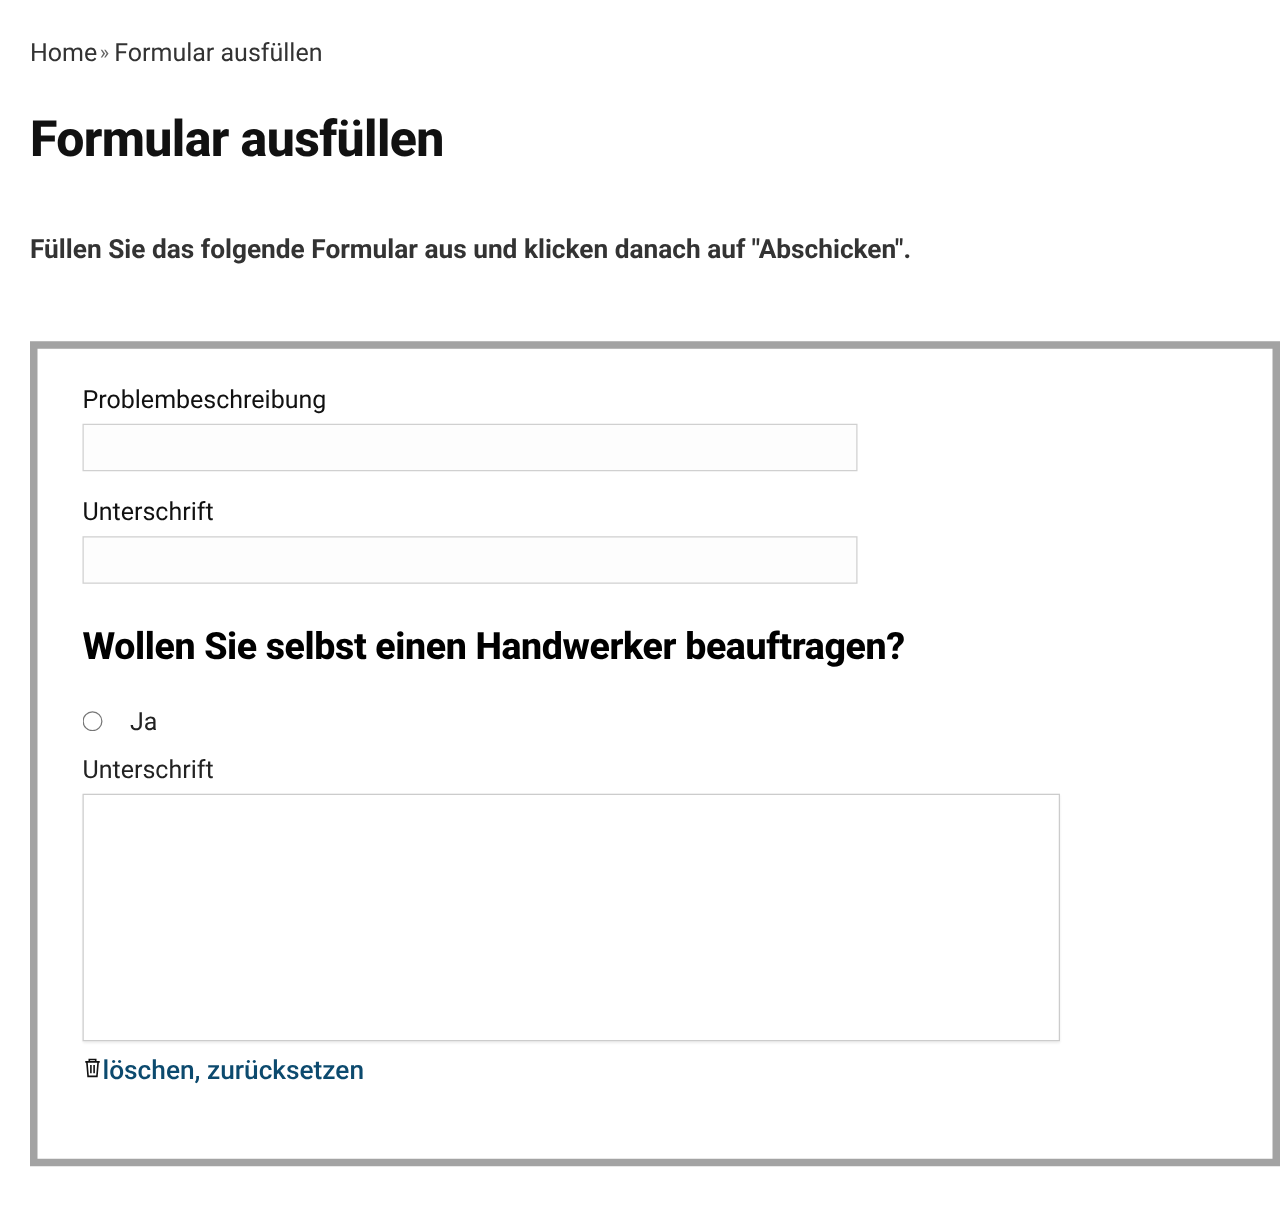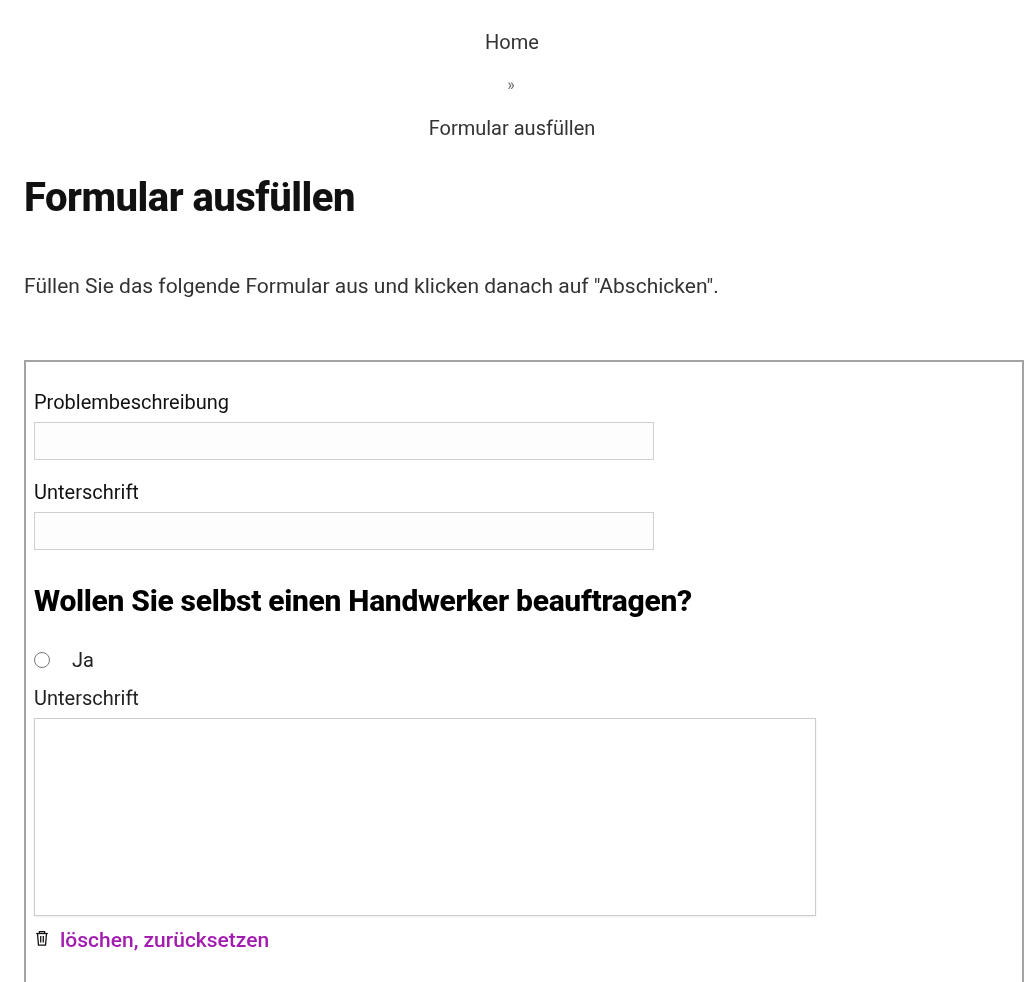--- a/index.html
+++ b/index.html
@@ -11,46 +11,46 @@
       font-family: -apple-system, BlinkMacSystemFont, "Segoe UI", Roboto, "Helvetica Neue", Arial, sans-serif;
       color: #222;
       background: #fff;
       padding: 28px 24px 40px 24px;
       font-size: 20px;
       line-height: 1.4;
     }
     .breadcrumb {
       display: flex;
       align-items: center;
-      gap: 18px;
+      gap: 2px;
       font-size: 20px;
       color: #333;
       margin-bottom: 28px;
-      flex-direction: column;
     }
     .breadcrumb .sep {
       color: #666;
       font-size: 16px;
       letter-spacing: 2px;
     }
     h1.page-title {
       font-size: 40px;
       font-weight: 800;
       letter-spacing: -0.5px;
       margin-bottom: 46px;
       color: #111;
     }
     .intro {
       font-size: 21px;
       color: #333;
       margin-bottom: 58px;
+      font-weight: bold;
     }
     .form-box {
-      border: 2px solid #a3a3a3;
-      padding: 26px 20px 54px 8px;
+      border: 6px solid #a3a3a3;
+      padding: 26px 20px 54px 36px;
       margin-right: -24px; 
     }
     .field {
       margin-bottom: 18px;
     }
     .field-label {
       display: block;
       font-size: 20px;
       color: #111;
       margin-bottom: 6px;
@@ -93,25 +93,24 @@
       width: 782px;
       max-width: 100%;
       height: 198px;
       border: 1px solid #ccc;
       background: #fff;
       box-shadow: 0 1px 2px rgba(0,0,0,0.08);
     }
     .clear-row {
       display: flex;
       align-items: center;
-      gap: 10px;
       margin-top: 10px;
       font-size: 21px;
       font-weight: 500;
-      color: #a21caf;
+      color: #0c4a6e;
       cursor: pointer;
       width: fit-content;
     }
     .clear-row svg {
       width: 16px;
       height: 18px;
       flex-shrink: 0;
     }
   </style>
 </head>

